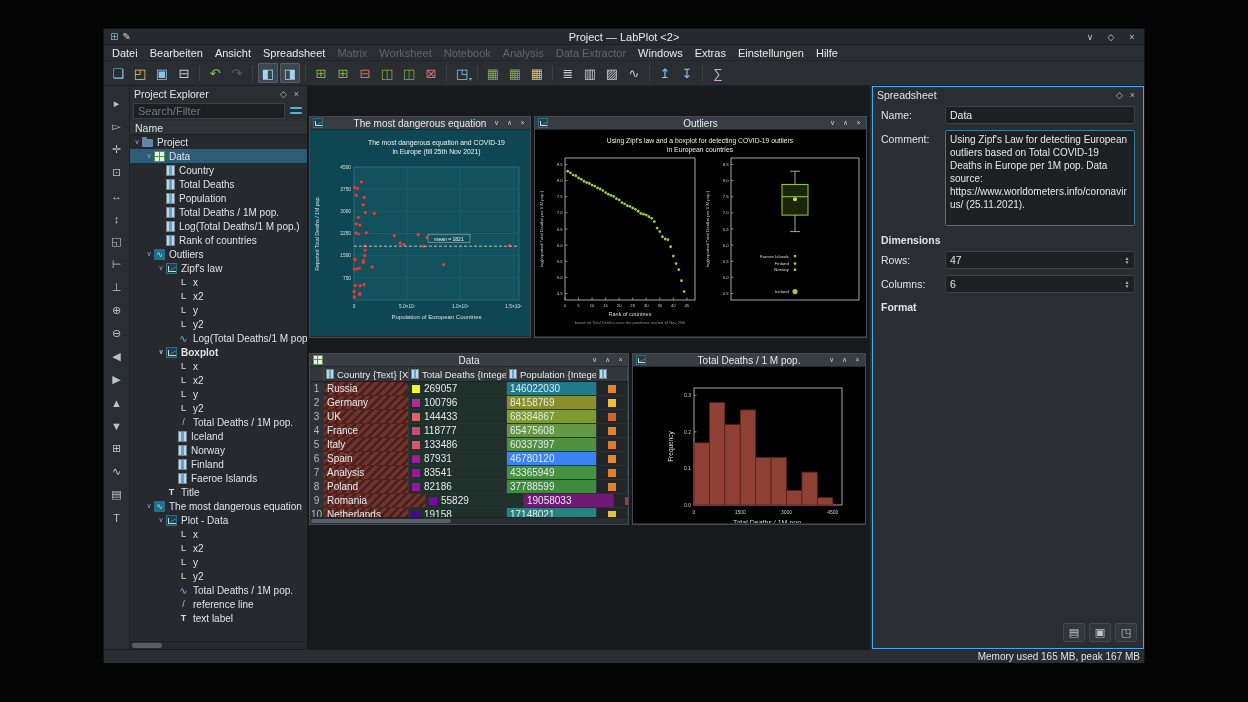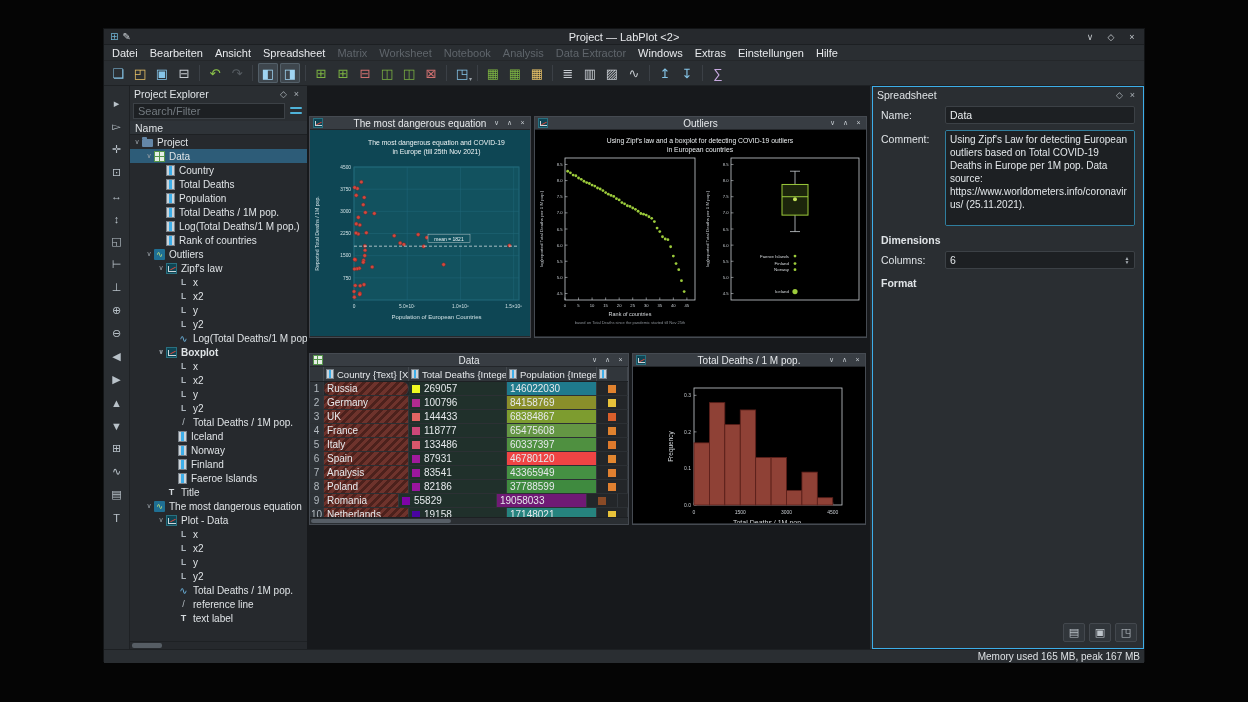--- a/index.html
+++ b/index.html
@@ -685,21 +685,21 @@
                   <span class="dc deaths" style="width: 98px;"><span class="chip" style="background: rgb(216, 87, 107);"></span>133486</span>
                   <span class="dc pop" style="width: 90px; background: rgb(79, 144, 64);">60337397</span>
                   <span class="dc extra" style="width: 31px;">
                     <span class="chip" style="background: rgb(223, 122, 44); margin: 0px;"></span>
                   </span>
                 </div>
                 <div class="drow">
                   <span class="dc num" style="width: 14px;">6</span>
                   <span class="dc country" style="width: 85px;">Spain</span>
                   <span class="dc deaths" style="width: 98px;"><span class="chip" style="background: rgb(160, 26, 156);"></span>87931</span>
-                  <span class="dc pop" style="width: 90px; background: #ef4444;">46780120</span>
+                  <span class="dc pop" style="width: 90px; background: #3b82f6;">46780120</span>
                   <span class="dc extra" style="width: 31px;">
                     <span class="chip" style="background: rgb(226, 134, 47); margin: 0px;"></span>
                   </span>
                 </div>
                 <div class="drow">
                   <span class="dc num" style="width: 14px;">7</span>
                   <span class="dc country" style="width: 85px;">Analysis</span>
                   <span class="dc deaths" style="width: 98px;"><span class="chip" style="background: rgb(156, 23, 158);"></span>83541</span>
                   <span class="dc pop" style="width: 90px; background: rgb(69, 144, 67);">43365949</span>
                   <span class="dc extra" style="width: 31px;">
@@ -710,21 +710,21 @@
                   <span class="dc num" style="width: 14px;">8</span>
                   <span class="dc country" style="width: 85px;">Poland</span>
                   <span class="dc deaths" style="width: 98px;"><span class="chip" style="background: rgb(153, 21, 158);"></span>82186</span>
                   <span class="dc pop" style="width: 90px; background: rgb(63, 138, 63);">37788599</span>
                   <span class="dc extra" style="width: 31px;">
                     <span class="chip" style="background: rgb(224, 128, 48); margin: 0px;"></span>
                   </span>
                 </div>
                 <div class="drow">
                   <span class="dc num" style="width: 14px;">9</span>
-                  <span class="dc country" style="width: 75px; text-align: center;">Romania</span>
+                  <span class="dc country" style="width: 102px; text-align: center;">Romania</span>
                   <span class="dc deaths" style="width: 98px;"><span class="chip" style="background: rgb(126, 3, 168);"></span>55829</span>
                   <span class="dc pop" style="width: 90px; background: #701a75;">19058033</span>
                   <span class="dc extra" style="width: 31px;">
                     <span class="chip" style="background: rgb(138, 74, 38); margin: 0px;"></span>
                   </span>
                 </div>
                 <div class="drow">
                   <span class="dc num" style="width: 14px;">10</span>
                   <span class="dc country" style="width: 85px;">Netherlands</span>
                   <span class="dc deaths" style="width: 98px;"><span class="chip" style="background: rgb(73, 3, 160);"></span>19158</span>
@@ -798,20 +798,30 @@
           <input class="pinput" value="Data" style="">
         </div>
         <div class="prow">
           <span class="plabel">Comment:</span>
           <textarea class="pta" style="">Using Zipf's Law for detecting European outliers based on Total COVID-19 Deaths in Europe per 1M pop. Data source: https://www.worldometers.info/coronavirus/ (25.11.2021).
 
 N = 48</textarea>
         </div>
         <div class="psection">Dimensions</div>
         <div class="prow">
+          <span class="plabel">Rows:</span>
+          <span class="spin">
+            <span class="spinval">47</span>
+            <span class="spinarrows">
+                <span>▲</span>
+                <span>▼</span>
+              </span>
+          </span>
+        </div>
+        <div class="prow">
           <span class="plabel">Columns:</span>
           <span class="spin">
             <span class="spinval">6</span>
             <span class="spinarrows">
                 <span>▲</span>
                 <span>▼</span>
               </span>
           </span>
         </div>
         <div class="psection">Format</div>

